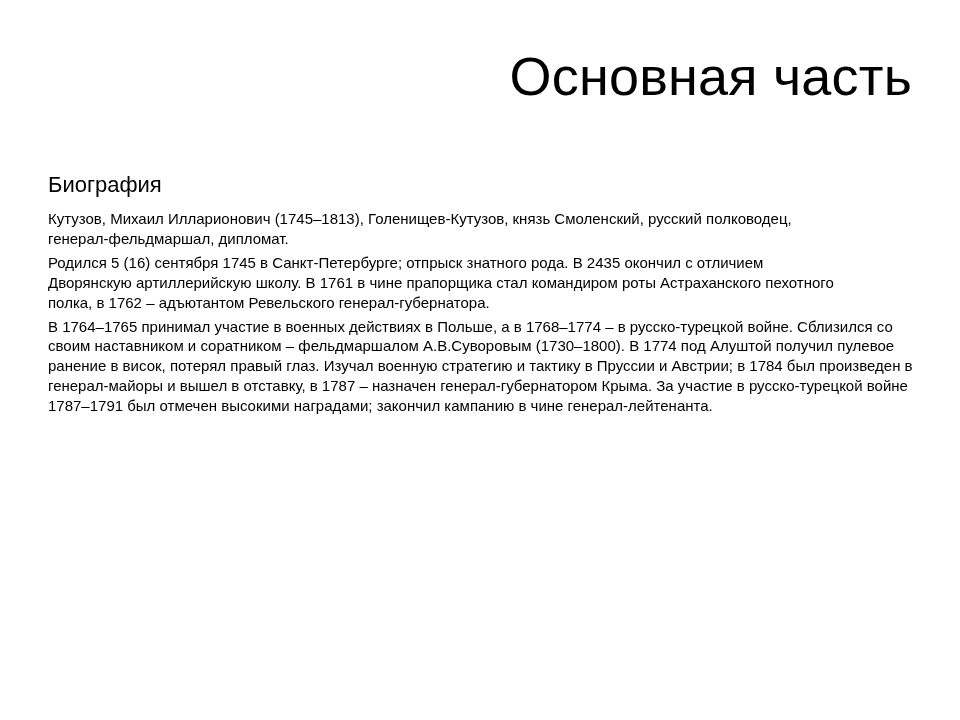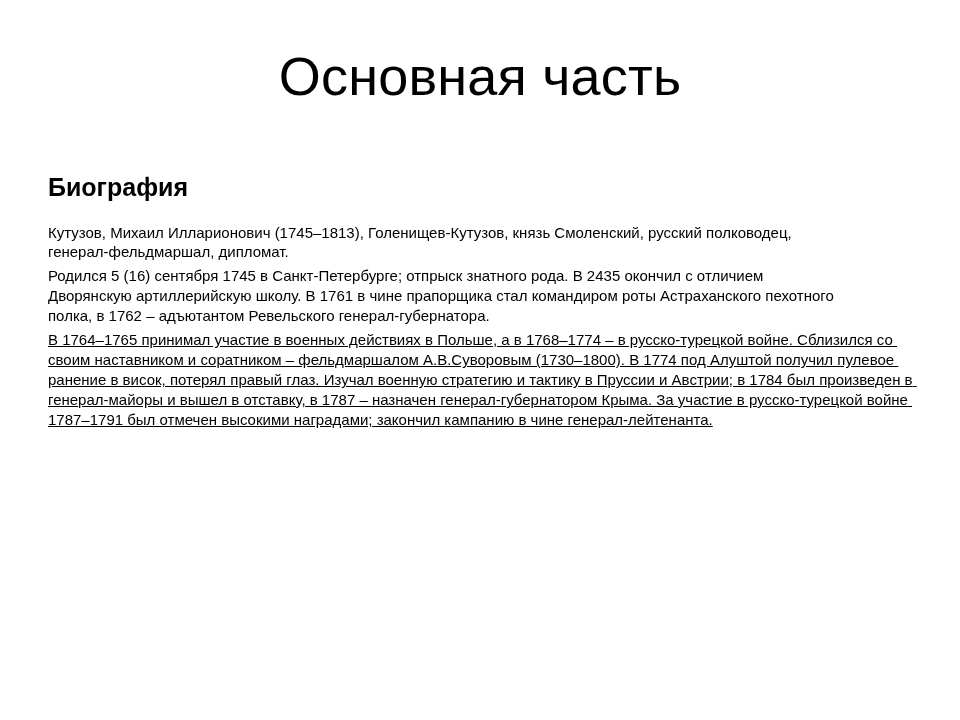--- a/index.html
+++ b/index.html
@@ -17,52 +17,51 @@
     height: 720px;
     background: #ffffff;
     overflow: hidden;
     box-sizing: border-box;
   }
   .slide-title {
     position: absolute;
     left: 48px;
     top: 46px;
     width: 864px;
-    text-align: center;
+    text-align: right;
     font-size: 54px;
     font-weight: 400;
     line-height: 1.12;
     color: #000000;
     letter-spacing: 0.2px;
   }
   .slide-body {
     position: absolute;
     left: 48px;
     top: 172px;
     width: 880px;
   }
   .body-heading {
-    font-size: 25px;
-    font-weight: 700;
+    font-size: 22px;
+    font-weight: 400;
     line-height: 1.22;
-    margin: 0 0 20px 0;
+    margin: 0 0 10px 0;
     color: #000000;
   }
   .body-para {
     font-size: 15px;
     font-weight: 400;
     line-height: 1.33;
     margin: 0 0 4px 0;
     color: #000000;
     text-align: left;
     white-space: pre-wrap;
   }
   .body-para:last-child {
     margin-bottom: 8px;
-    text-decoration: underline;
   }
   .para-wide {
     width: 884px;
   }
   .para-narrow {
     width: 800px;
   }
 </style>
 </head>
 <body style="background: rgb(255, 255, 255);">

